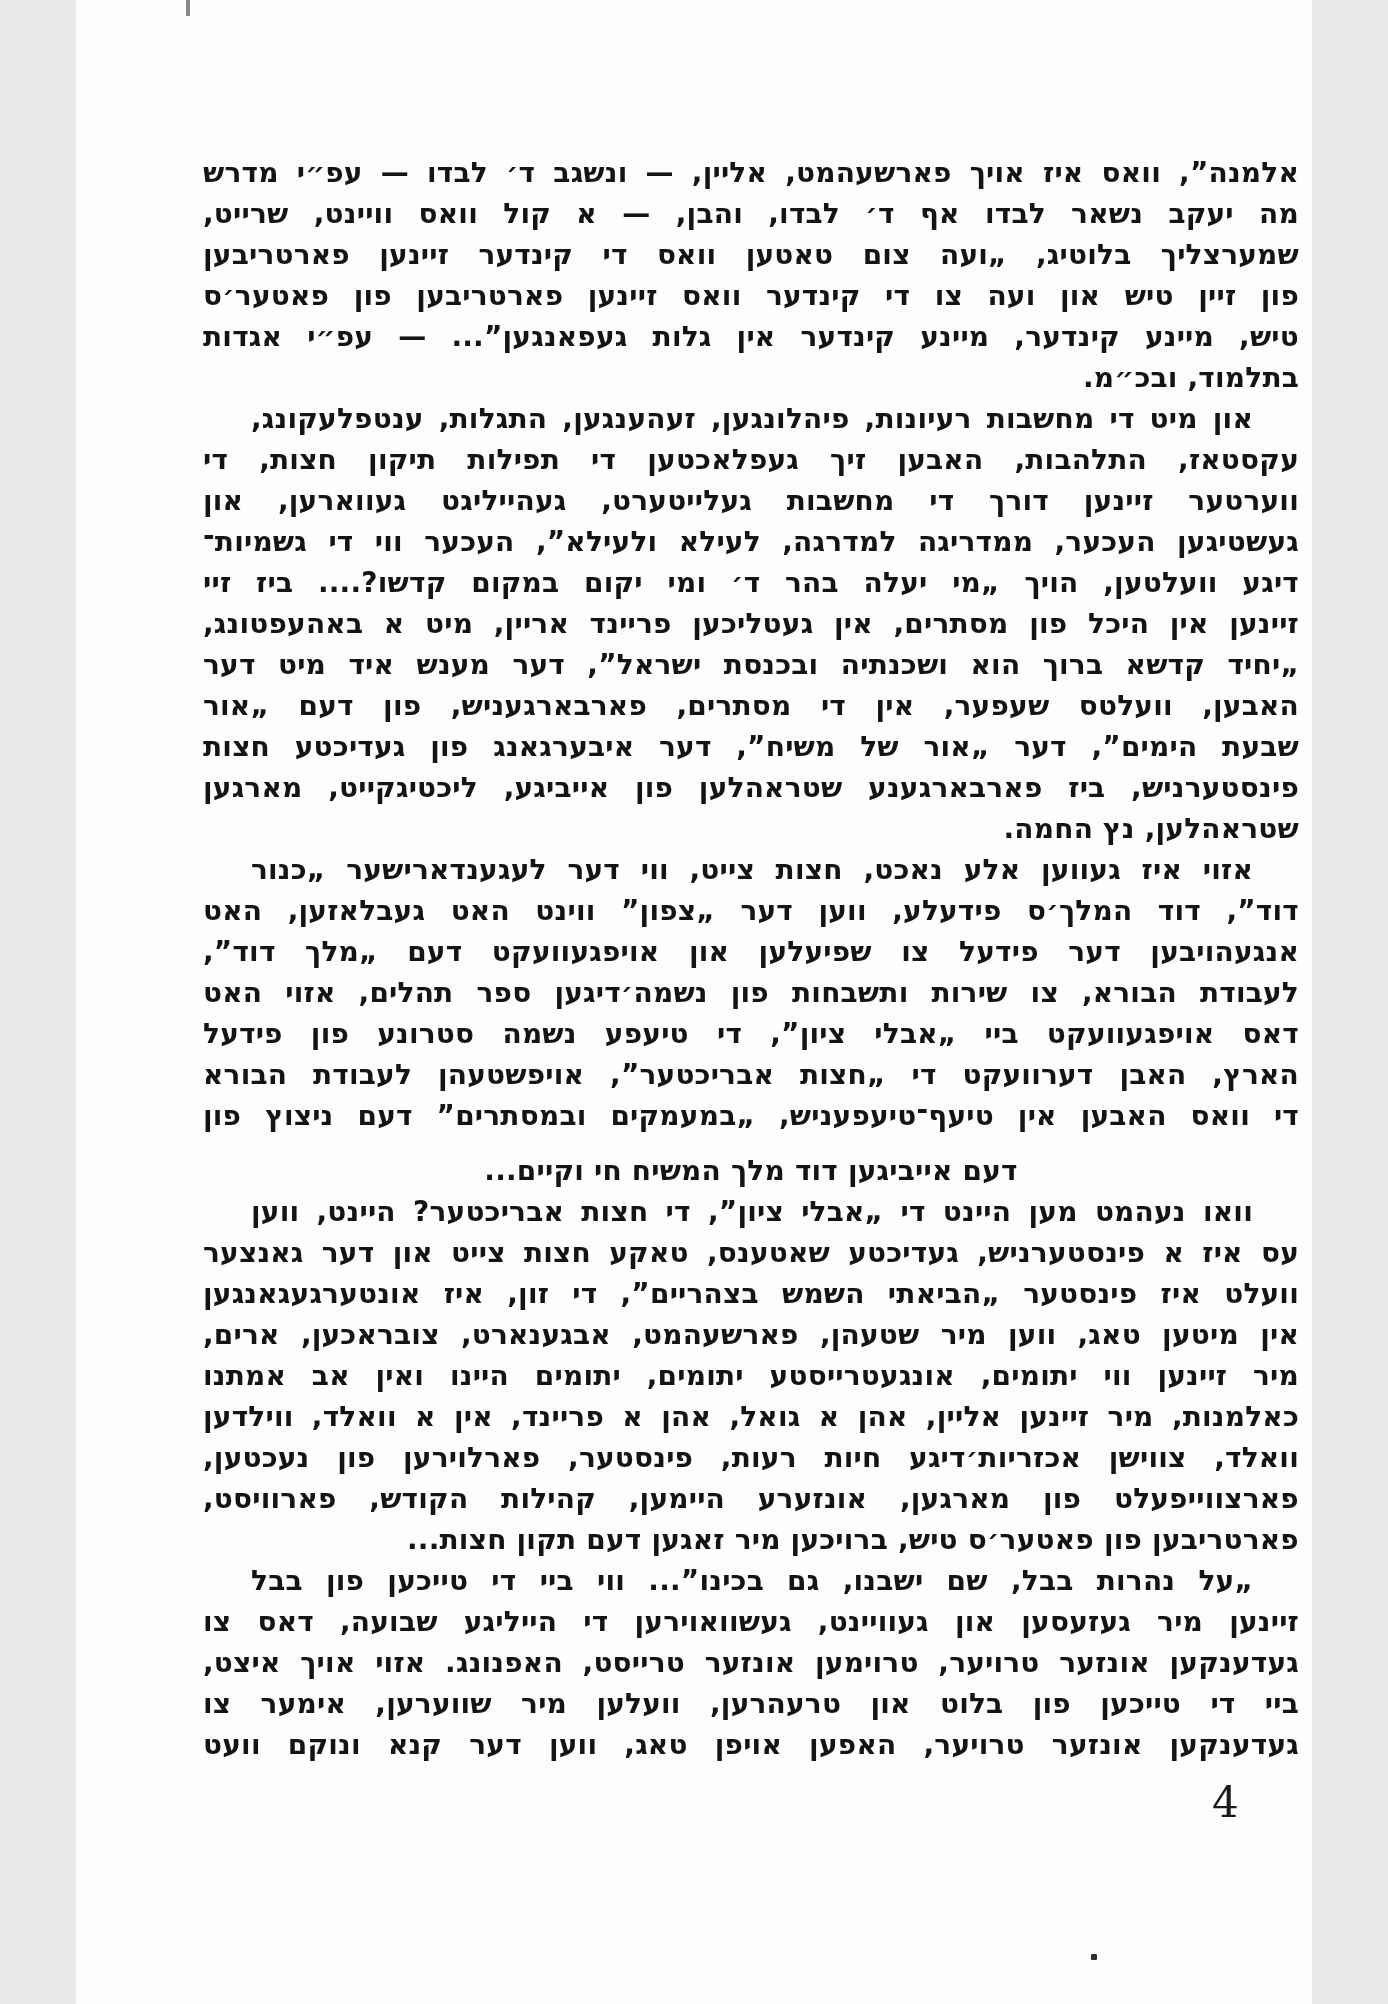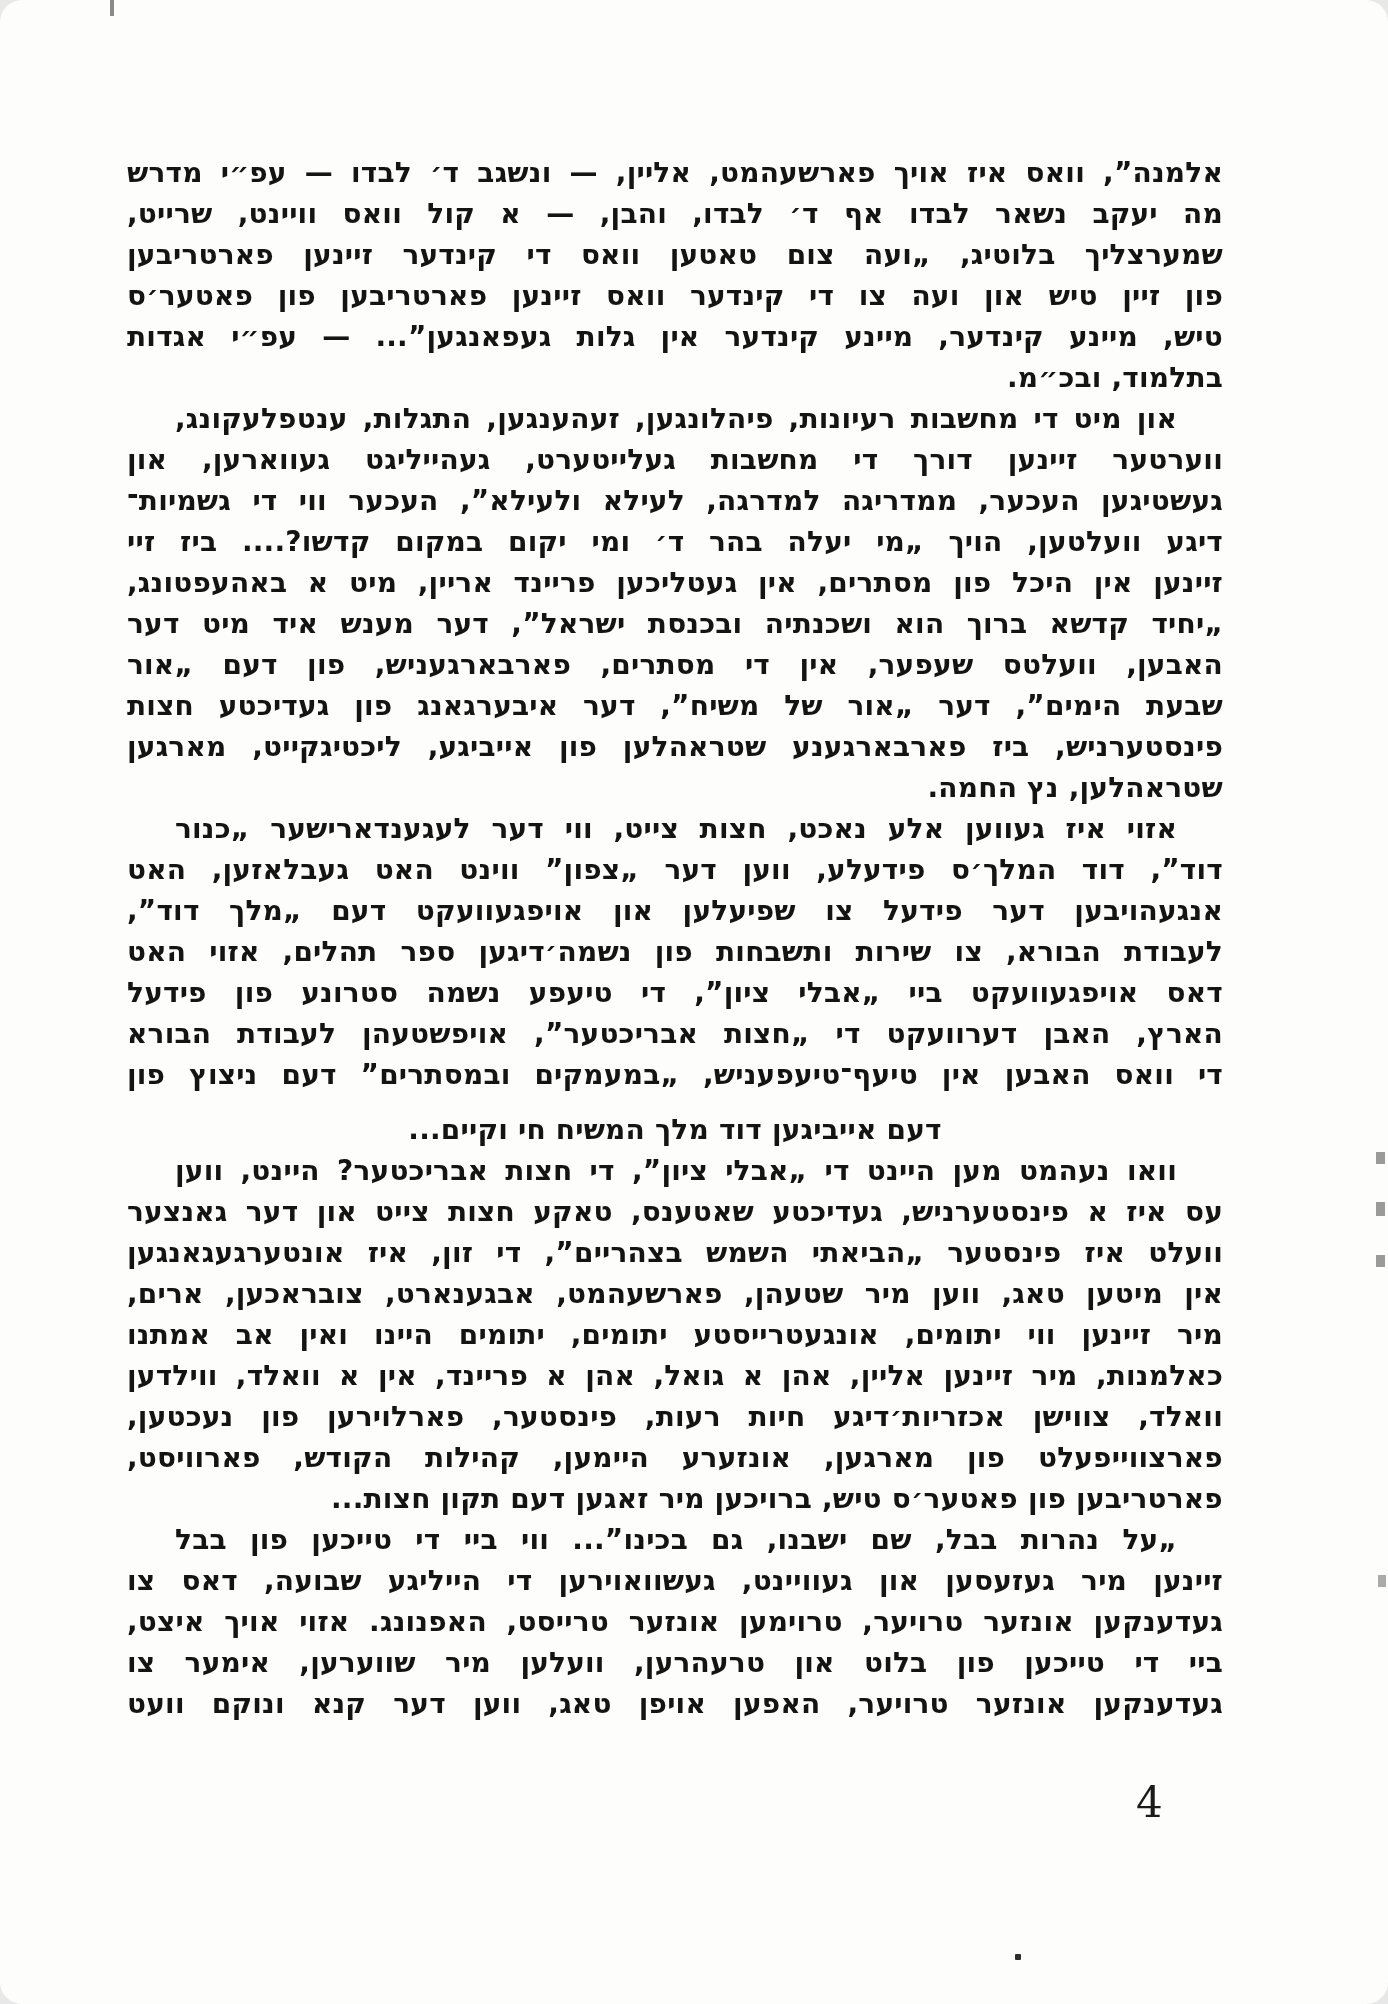--- a/index.html
+++ b/index.html
@@ -3,27 +3,26 @@
 <meta charset="utf-8">
 <style>
   html, body {
     margin: 0;
     padding: 0;
     background: #e8e8e8;
     font-family: "DejaVu Sans", sans-serif;
   }
   .page {
     position: relative;
-    width: 1388px;
+    width: 1236px;
     height: 2004px;
     margin: 0 auto;
     background: #fdfdfb;
     overflow: hidden;
     direction: rtl;
-    border-radius: 22px;
   }
   .text-block {
     position: absolute;
     top: 152px;
     left: 127px;
     width: 1096px;
     direction: rtl;
     color: #141414;
     font-size: 28px;
     font-weight: 700;
@@ -69,20 +68,21 @@
       <div class="paragraph">
         <div class="line">אלמנה”, וואס איז אויך פארשעהמט, אליין, — ונשגב ד׳ לבדו — עפ״י מדרש</div>
         <div class="line">מה יעקב נשאר לבדו אף ד׳ לבדו, והבן, — א קול וואס וויינט, שרייט,</div>
         <div class="line">שמערצליך בלוטיג, „ועה צום טאטען וואס די קינדער זיינען פארטריבען</div>
         <div class="line">פון זיין טיש און ועה צו די קינדער וואס זיינען פארטריבען פון פאטער׳ס</div>
         <div class="line">טיש, מיינע קינדער, מיינע קינדער אין גלות געפאנגען”... — עפ״י אגדות</div>
         <div class="line last-right">בתלמוד, ובכ״מ.</div>
       </div>
       <div class="paragraph">
         <div class="line indent">און מיט די מחשבות רעיונות, פיהלונגען, זעהענגען, התגלות, ענטפלעקונג,</div>
+        <div class="line">עקסטאז, התלהבות, האבען זיך געפלאכטען די תפילות תיקון חצות, די</div>
         <div class="line">ווערטער זיינען דורך די מחשבות געלייטערט, געהייליגט געווארען, און</div>
         <div class="line">געשטיגען העכער, ממדריגה למדרגה, לעילא ולעילא”, העכער ווי די גשמיות־</div>
         <div class="line">דיגע וועלטען, הויך „מי יעלה בהר ד׳ ומי יקום במקום קדשו?.... ביז זיי</div>
         <div class="line">זיינען אין היכל פון מסתרים, אין געטליכען פריינד אריין, מיט א באהעפטונג,</div>
         <div class="line">„יחיד קדשא ברוך הוא ושכנתיה ובכנסת ישראל”, דער מענש איד מיט דער</div>
         <div class="line">האבען, וועלטס שעפער, אין די מסתרים, פארבארגעניש, פון דעם „אור</div>
         <div class="line">שבעת הימים”, דער „אור של משיח”, דער איבערגאנג פון געדיכטע חצות</div>
         <div class="line">פינסטערניש, ביז פארבארגענע שטראהלען פון אייביגע, ליכטיגקייט, מארגען</div>
         <div class="line last-right">שטראהלען, נץ החמה.</div>
       </div>

